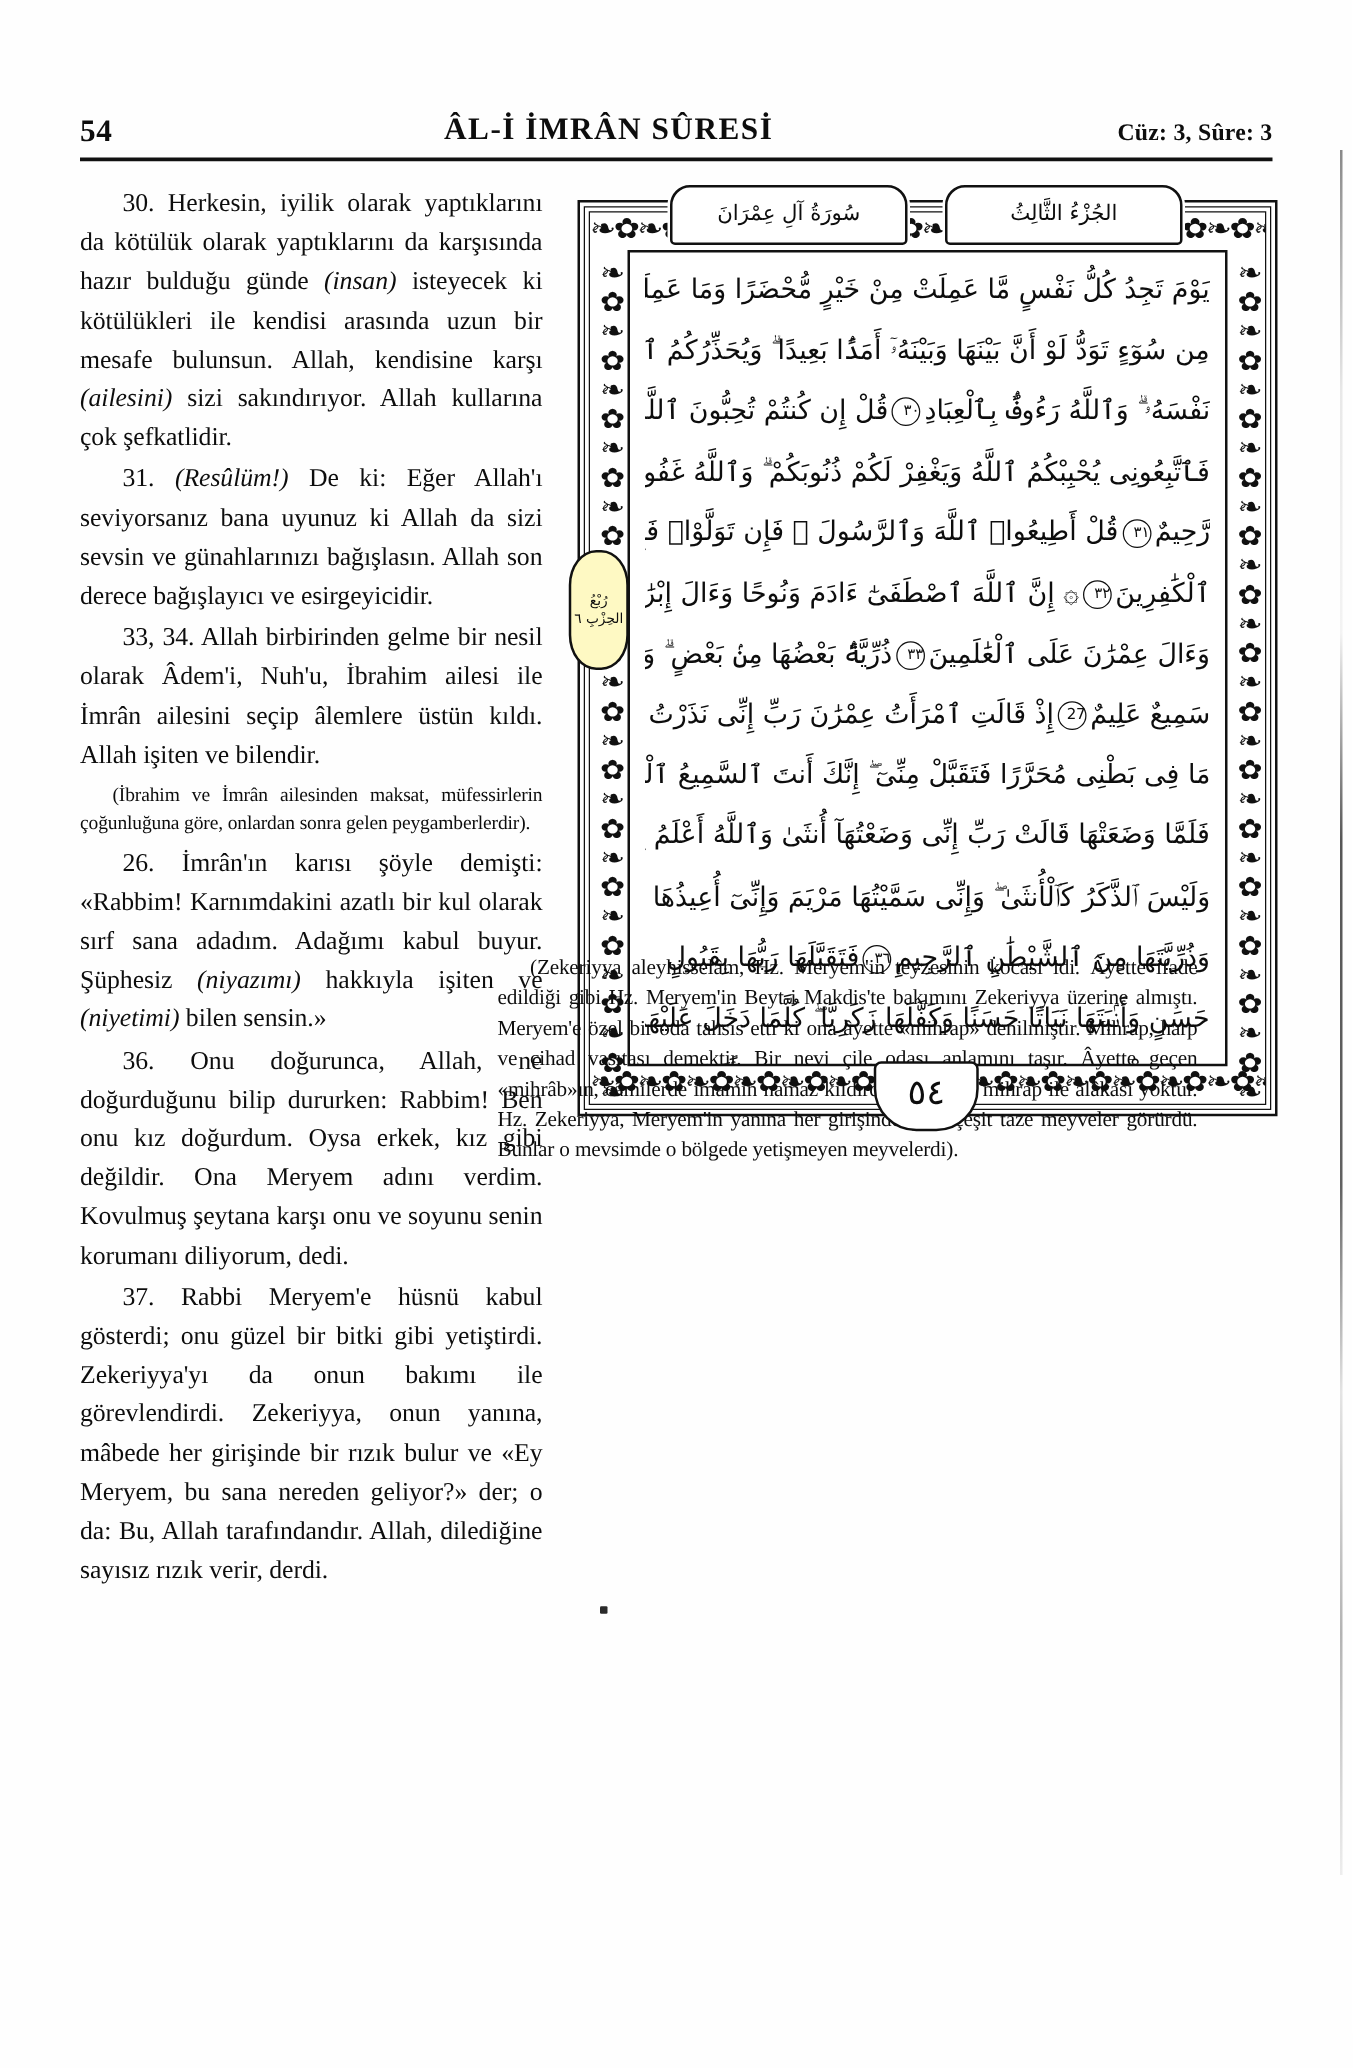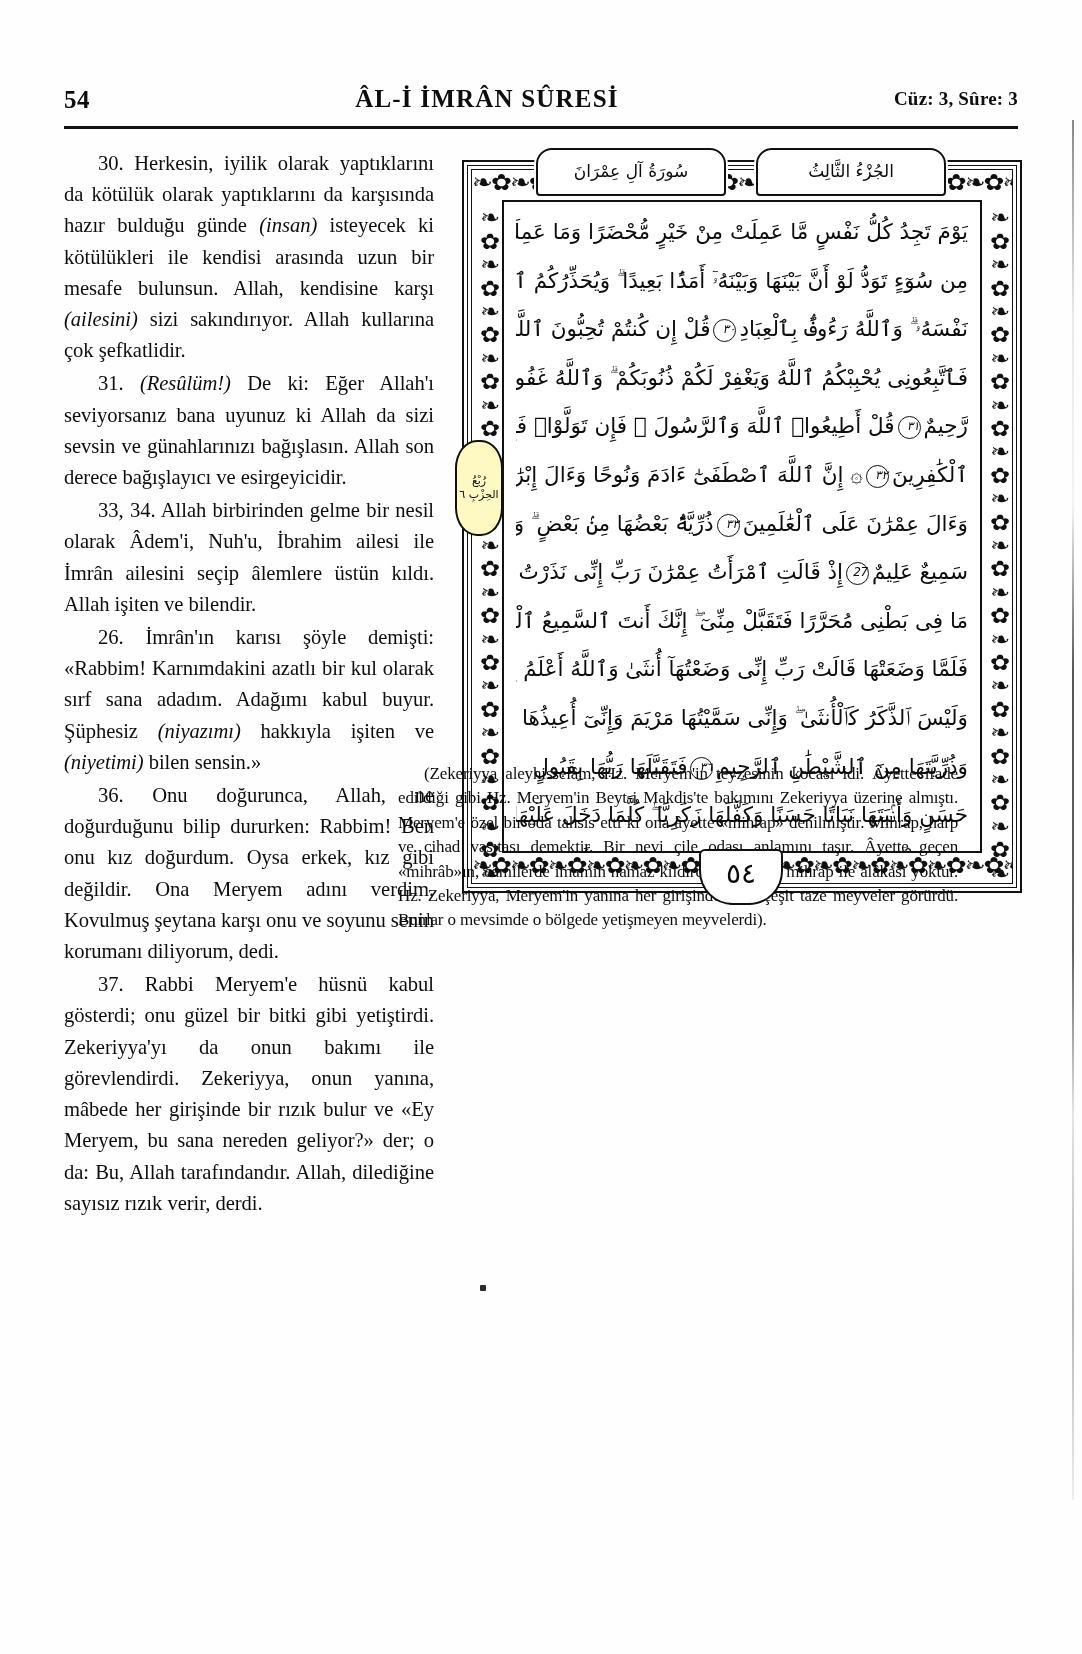--- a/index.html
+++ b/index.html
@@ -34,21 +34,21 @@
   }
 
   
   .runhead {
     position: absolute;
     left: 64px; top: 80px;
     width: 954px; height: 50px;
   }
   .runhead-row {
     display: flex;
-    align-items: center;
+    align-items: flex-end;
     justify-content: space-between;
     height: 38px;
   }
   .folio {
     font-size: 25px;
     font-weight: 700;
     letter-spacing: .5px;
     line-height: 1;
   }
   .runhead-title {
@@ -277,21 +277,20 @@
     display: inline-block;
     font-size: 12px;
     border: 1.4px solid #111;
     border-radius: 50%;
     width: 21px; height: 21px;
     line-height: 19px;
     text-align: center;
     margin: 0 3px;
     vertical-align: 3px;
     font-family: "DejaVu Sans", sans-serif;
-    font-style: italic;
   }
 
   
   .rt-note {
     position: absolute;
     left: 398px;
     top: 762px;
     width: 560px;
   }
   .rt-note p {
@@ -327,20 +326,21 @@
   </div>
 
   <div class="cols">
 
     <div class="col-left">
       <div id="tr-before">
           <p class="tr-p"><span>30. Herkesin, iyilik olarak yaptıklarını da kötülük olarak yaptıklarını da karşısında hazır bulduğu günde </span><span class="it">(insan)</span><span> isteyecek ki kötülükleri ile kendisi arasında uzun bir mesafe bulunsun. Allah, kendisine karşı </span><span class="it">(ailesini)</span><span> sizi sakındırıyor. Allah kullarına çok şefkatlidir.</span></p>
           <p class="tr-p"><span>31. </span><span class="it">(Resûlüm!)</span><span> De ki: Eğer Allah'ı seviyorsanız bana uyunuz ki Allah da sizi sevsin ve günahlarınızı bağışlasın. Allah son derece bağışlayıcı ve esirgeyicidir.</span></p>
           <p class="tr-p"><span>33, 34. Allah birbirinden gelme bir nesil olarak Âdem'i, Nuh'u, İbrahim ailesi ile İmrân ailesini seçip âlemlere üstün kıldı. Allah işiten ve bilendir.</span></p>
         </div>
+      <p class="note-p">(İbrahim ve İmrân ailesinden maksat, müfessirlerin çoğunluğuna göre, onlardan sonra gelen peygamberlerdir).</p>
       <div id="tr-after">
           <p class="tr-p"><span>26. İmrân'ın karısı şöyle demişti: «Rabbim! Karnımdakini azatlı bir kul olarak sırf sana adadım. Adağımı kabul buyur. Şüphesiz </span><span class="it">(niyazımı)</span><span> hakkıyla işiten ve </span><span class="it">(niyetimi)</span><span> bilen sensin.»</span></p>
           <p class="tr-p"><span>36. Onu doğurunca, Allah, ne doğurduğunu bilip dururken: Rabbim! Ben onu kız doğurdum. Oysa erkek, kız gibi değildir. Ona Meryem adını verdim. Kovulmuş şeytana karşı onu ve soyunu senin korumanı diliyorum, dedi.</span></p>
           <p class="tr-p"><span>37. Rabbi Meryem'e hüsnü kabul gösterdi; onu güzel bir bitki gibi yetiştirdi. Zekeriyya'yı da onun bakımı ile görevlendirdi. Zekeriyya, onun yanına, mâbede her girişinde bir rızık bulur ve «Ey Meryem, bu sana nereden geliyor?» der; o da: Bu, Allah tarafındandır. Allah, dilediğine sayısız rızık verir, derdi.</span></p>
         </div>
     </div>
 
     <div class="col-right">
       <div class="mushaf">
 

